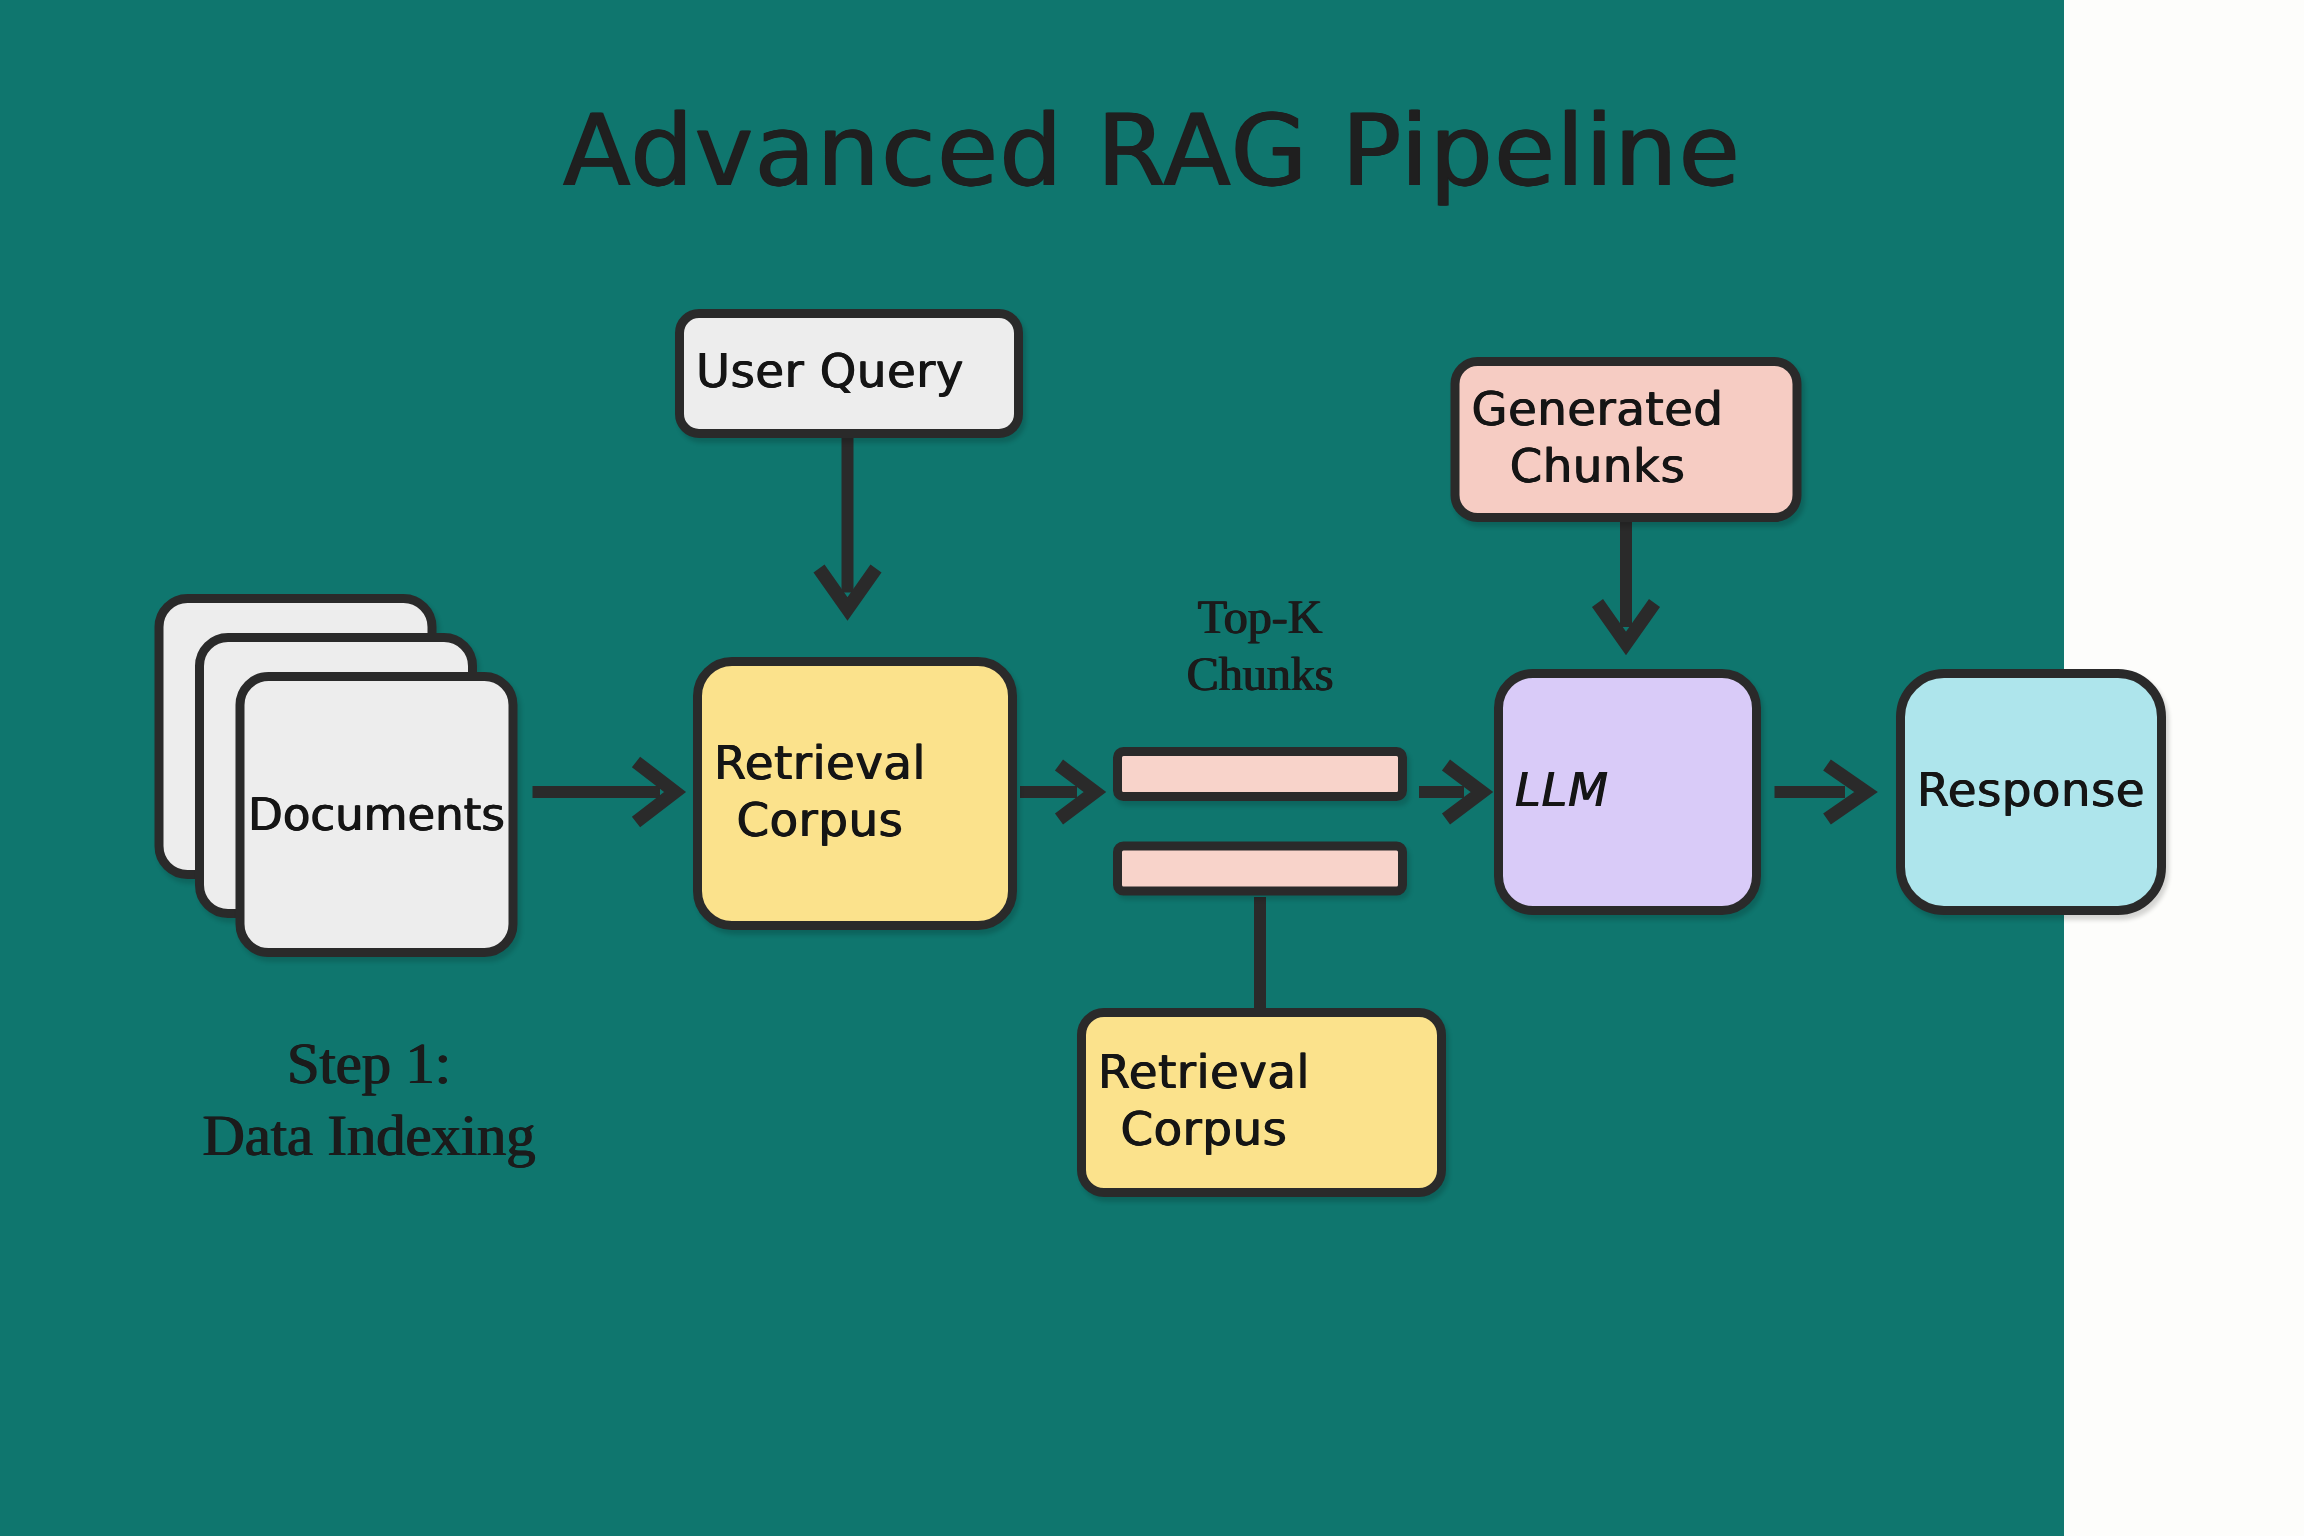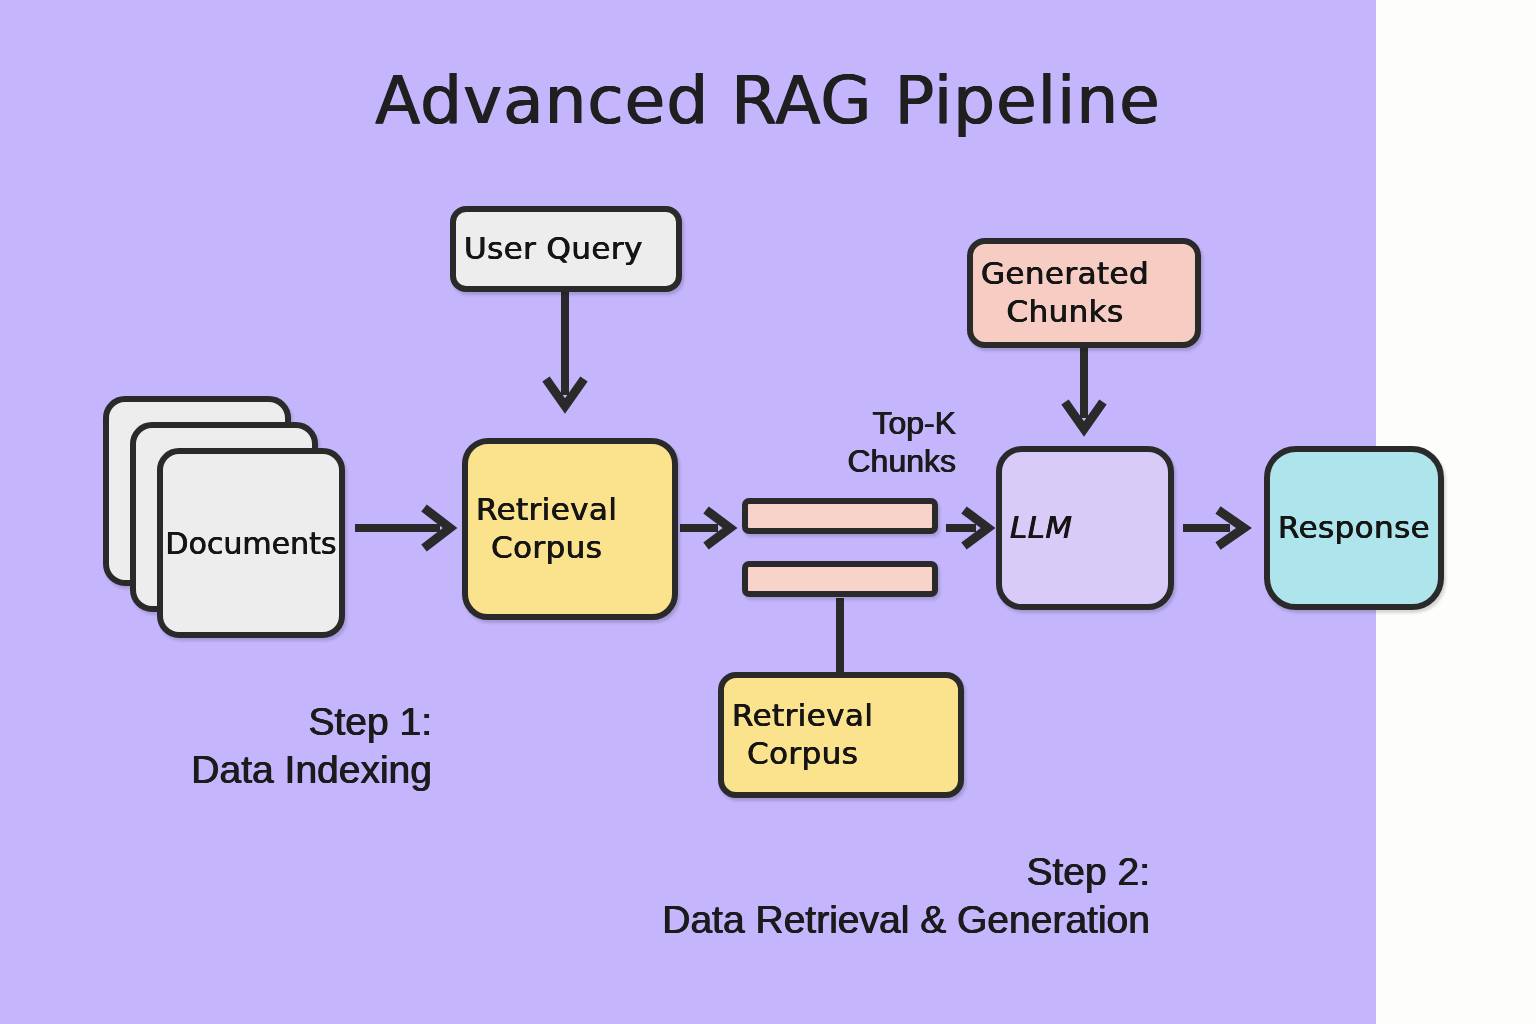--- a/index.html
+++ b/index.html
@@ -10,21 +10,21 @@
     width: 1536px;
     height: 1024px;
     background: #fdfdfb;
     font-family: "DejaVu Sans", sans-serif;
     overflow: hidden;
   }
   #canvas {
     position: relative;
     width: 1376px;
     height: 1024px;
-    background: #c4b5fd;
+    background: #0f766e;
   }
 
   
   .title {
     position: absolute;
     left: 0;
     top: 62px;
     width: 1536px;
     text-align: center;
     font-size: 66px;
@@ -85,26 +85,25 @@
     box-sizing: border-box;
     background: #f8d3ca;
     border: 6px solid #2a2a2a;
     border-radius: 7px;
     box-shadow: 2px 3px 3px rgba(0,0,0,0.14);
   }
 
   
   .free-label {
     position: absolute;
-    text-align: right;
+    text-align: center;
     color: #1b1b1b;
     white-space: pre-line;
-    font-family: Liberation Sans, sans-serif;
+    font-family: Liberation Serif, serif;
     text-shadow: 0.5px 0 0 #1b1b1b, -0.5px 0 0 #1b1b1b;
-    margin-top: 12px;
   }
   .topk {
     font-size: 32px;
     line-height: 1.2;
   }
   .caption {
     font-size: 39px;
     line-height: 1.22;
   }
 
@@ -197,16 +196,14 @@
     <span class="label">LLM</span>
   </div>
 
   <div class="node" style="left:1264px; top:446px; width:180px; height:164px; background:#aee5ec; border-radius:32px;">
     <span class="label">Response</span>
   </div>
 
   <div class="free-label caption" style="left:60px; top:686px; width:372px;">Step 1:
 Data Indexing</div>
 
-  <div class="free-label caption" style="left:480px; top:836px; width:670px;">Step 2:
-Data Retrieval &amp; Generation</div>
 
 </div>
 
 </body></html>

